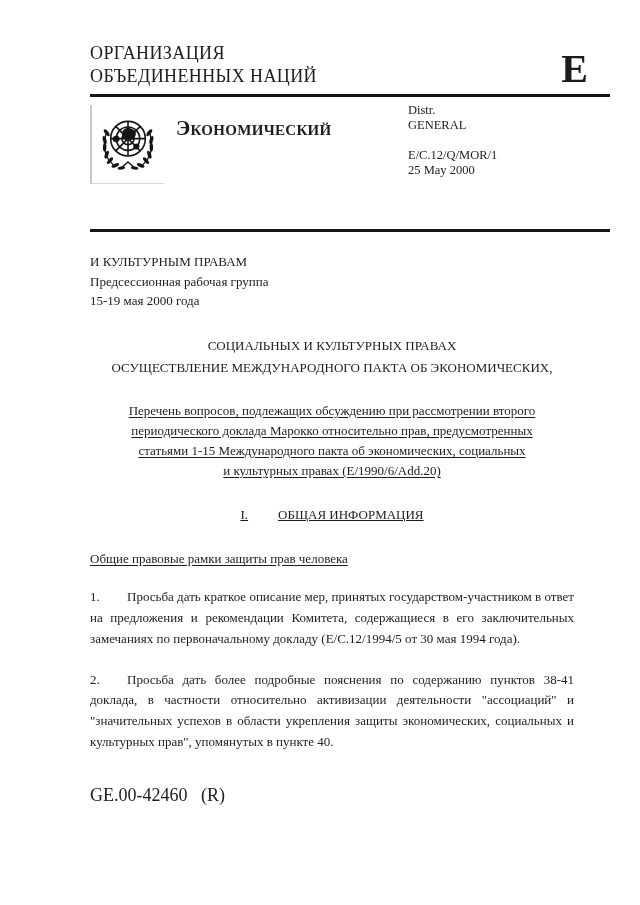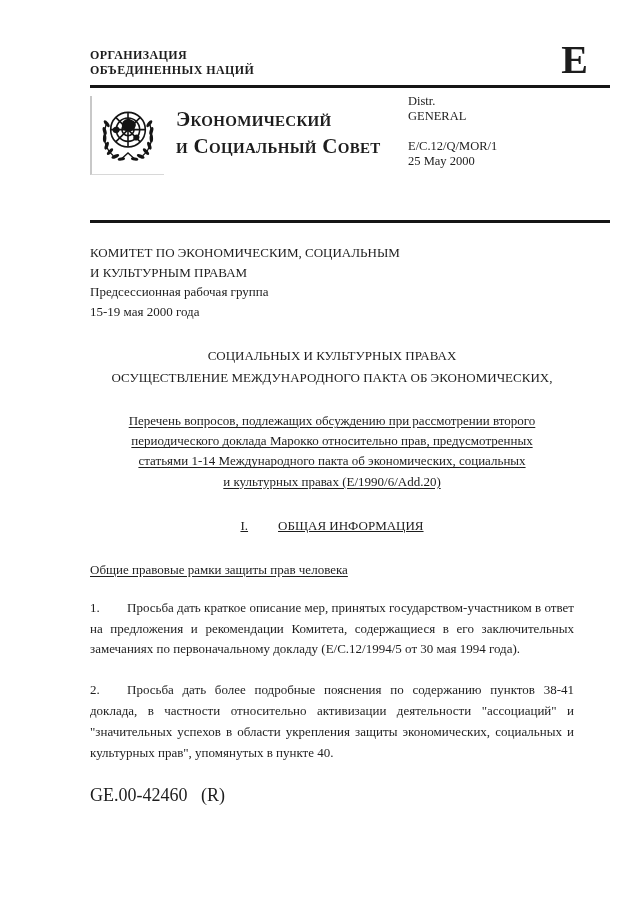--- a/index.html
+++ b/index.html
@@ -4,21 +4,21 @@
 <style>
   html,body{margin:0;padding:0;background:#e8e8e8;}
   .page{
     width:640px;height:905px;position:relative;background:#ffffff;
     font-family:"Liberation Serif","DejaVu Serif",serif;
     color:#1d1d1d;overflow:hidden;box-sizing:border-box;
   }
   .content{position:absolute;left:90px;top:0;width:520px;}
   
   .masthead{display:flex;justify-content:space-between;align-items:flex-end;margin-top:42px;}
-  .org{font-weight:bold;font-size:12px;line-height:1.25;letter-spacing:.4px;}
+  .org{font-weight:normal;font-size:18px;line-height:1.25;letter-spacing:.4px;}
   .doc-letter{font-weight:bold;font-size:40px;line-height:.9;margin-right:22px;}
   .rule{height:3px;background:#161616;margin-top:7px;}
   .rule2{margin-top:0;}
   
   .banner{position:relative;height:132px;}
   .emblem-box{
     position:absolute;left:0;top:8px;width:72px;height:78px;
     border-left:2px solid #c8c8c8;border-bottom:1px solid #d8d8d8;
     display:flex;align-items:center;justify-content:center;background:#fff;
   }
@@ -93,52 +93,50 @@
             <ellipse cx="83" cy="53" rx="2.6" ry="6.2" transform="rotate(-2 83 53)"></ellipse>
             <ellipse cx="80" cy="64" rx="2.6" ry="6.2" transform="rotate(-20 80 64)"></ellipse>
             <ellipse cx="75" cy="73" rx="2.6" ry="6.2" transform="rotate(-42 75 73)"></ellipse>
             <ellipse cx="67" cy="80" rx="2.6" ry="6.2" transform="rotate(-66 67 80)"></ellipse>
             <ellipse cx="58" cy="84" rx="2.4" ry="5.6" transform="rotate(-82 58 84)"></ellipse>
           </g>
         </svg>
       </div>
       <div class="council">
         <div>Экономический</div>
-        <div>и Социальный Совет</div>
       </div>
       <div class="distr">
         <div class="grp">
           <div>Distr.</div>
           <div>GENERAL</div>
         </div>
         <div class="grp">
           <div>E/C.12/Q/MOR/1</div>
           <div>25 May 2000</div>
         </div>
       </div>
     </div>
 
     <div class="rule rule2"></div>
 
     <section class="committee">
-      <div>КОМИТЕТ ПО ЭКОНОМИЧЕСКИМ, СОЦИАЛЬНЫМ</div>
       <div>И КУЛЬТУРНЫМ ПРАВАМ</div>
       <div>Предсессионная рабочая группа</div>
       <div>15-19 мая 2000 года</div>
     </section>
 
     <div class="doc-title narrow">
       <div>СОЦИАЛЬНЫХ И КУЛЬТУРНЫХ ПРАВАХ</div>
       <div>ОСУЩЕСТВЛЕНИЕ МЕЖДУНАРОДНОГО ПАКТА ОБ ЭКОНОМИЧЕСКИХ,</div>
     </div>
 
     <div class="subtitle narrow">
       <div><span class="u">Перечень вопросов, подлежащих обсуждению при рассмотрении второго</span></div>
       <div><span class="u">периодического доклада Марокко относительно прав, предусмотренных</span></div>
-      <div><span class="u">статьями 1-14 Международного пакта об экономических, социальных</span></div>
+      <div><span class="u">статьями 1-15 Международного пакта об экономических, социальных</span></div>
       <div><span class="u">и культурных правах (E/1990/6/Add.20)</span></div>
     </div>
 
     <div class="section-heading narrow">
       <span class="roman">I.</span><span>ОБЩАЯ ИНФОРМАЦИЯ</span>
     </div>
 
     <div class="subheading">
       <span class="u">Общие правовые рамки защиты прав человека</span>
     </div>

